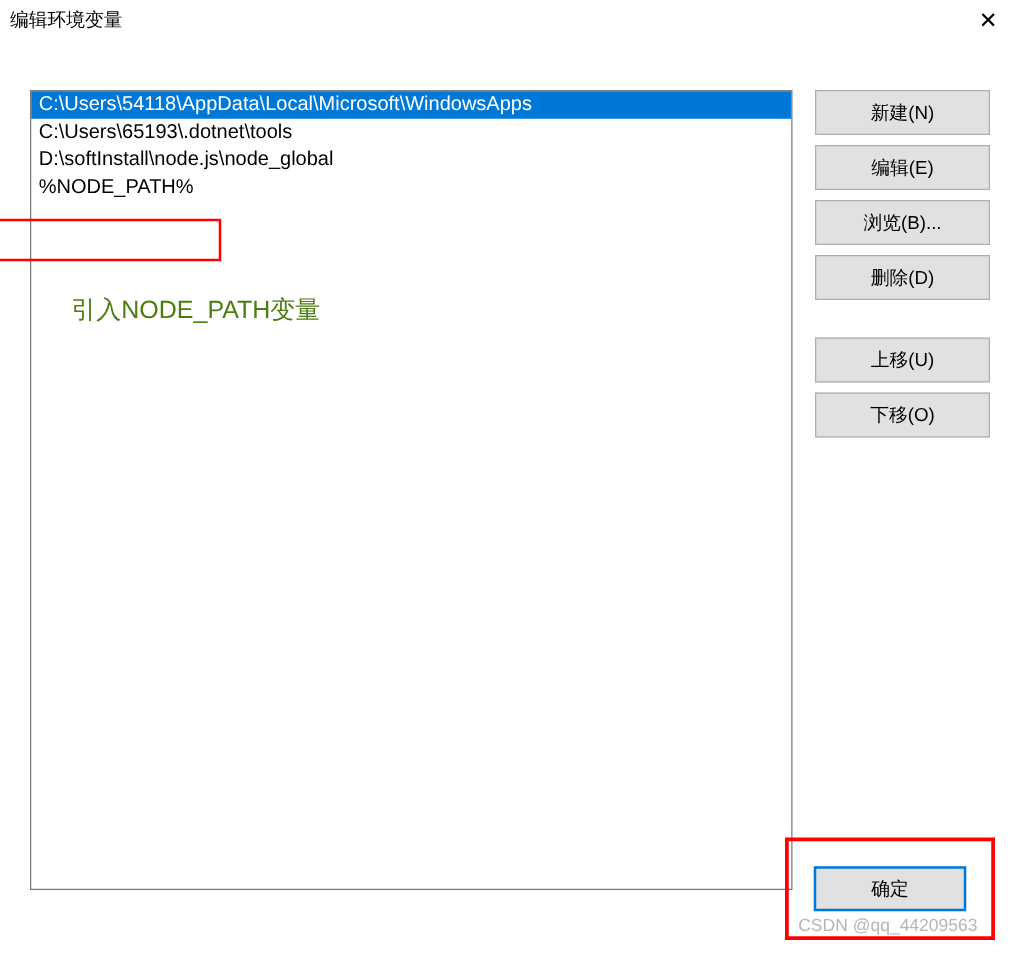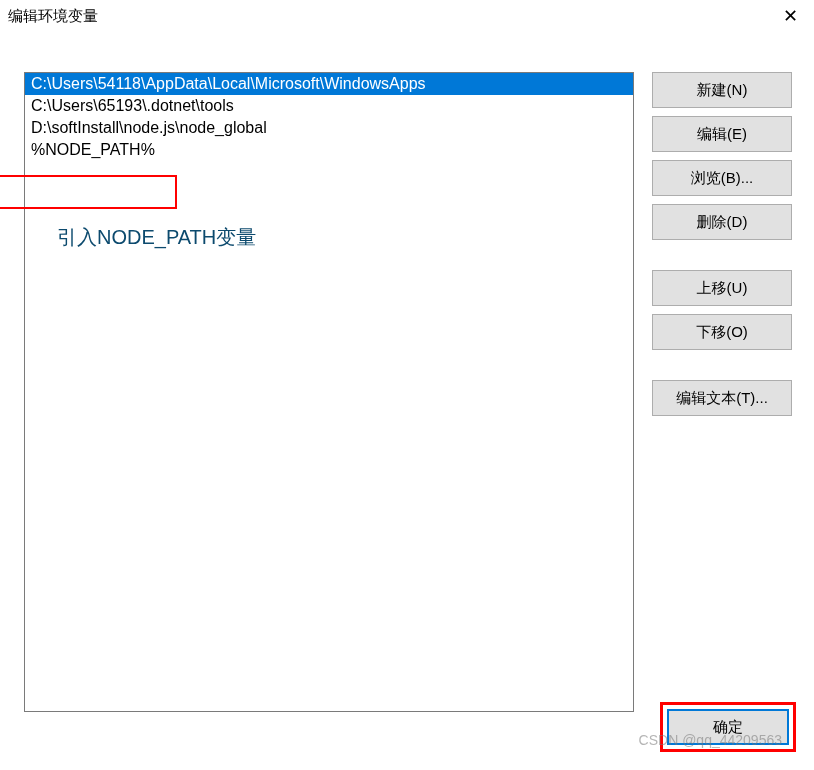--- a/index.html
+++ b/index.html
@@ -62,24 +62,24 @@
       position: absolute;
       border: 2px solid #ff0000;
       left: -3px;
       top: 175px;
       width: 180px;
       height: 34px;
       pointer-events: none;
     }
     .annotation-text {
       position: absolute;
-      color: #0c4a6e;
+      color: #4d7c0f;
       font-size: 20px;
       left: 57px;
-      top: 224px;
+      top: 234px;
       pointer-events: none;
       text-align: center;
     }
     .button-column {
       display: flex;
       flex-direction: column;
       gap: 30px;
       width: 140px;
     }
     .btn {
@@ -103,21 +103,21 @@
       right: 18px;
       display: flex;
       gap: 12px;
       align-items: center;
     }
     .footer .btn {
       width: 122px;
     }
     .ok-highlight {
       border: 3px solid #ff0000;
-      padding: 4px;
+      padding: 20px;
       display: inline-block;
     }
     .btn-primary {
       border: 2px solid #0078d7;
       background: #e1e1e1;
     }
     .watermark {
       position: absolute;
       right: 32px;
       bottom: 22px;
@@ -146,23 +146,20 @@
     <div class="btn-group">
       <button class="btn">新建(N)</button>
       <button class="btn">编辑(E)</button>
       <button class="btn">浏览(B)...</button>
       <button class="btn">删除(D)</button>
     </div>
     <div class="btn-group">
       <button class="btn">上移(U)</button>
       <button class="btn">下移(O)</button>
     </div>
-    <div class="btn-group">
-      <button class="btn">编辑文本(T)...</button>
-    </div>
   </div>
 </div>
 
 <div class="node-path-box"></div>
 <div class="annotation-text">引入NODE_PATH变量</div>
 
 <div class="footer">
   <span class="ok-highlight">
     <button class="btn btn-primary">确定</button>
   </span>

